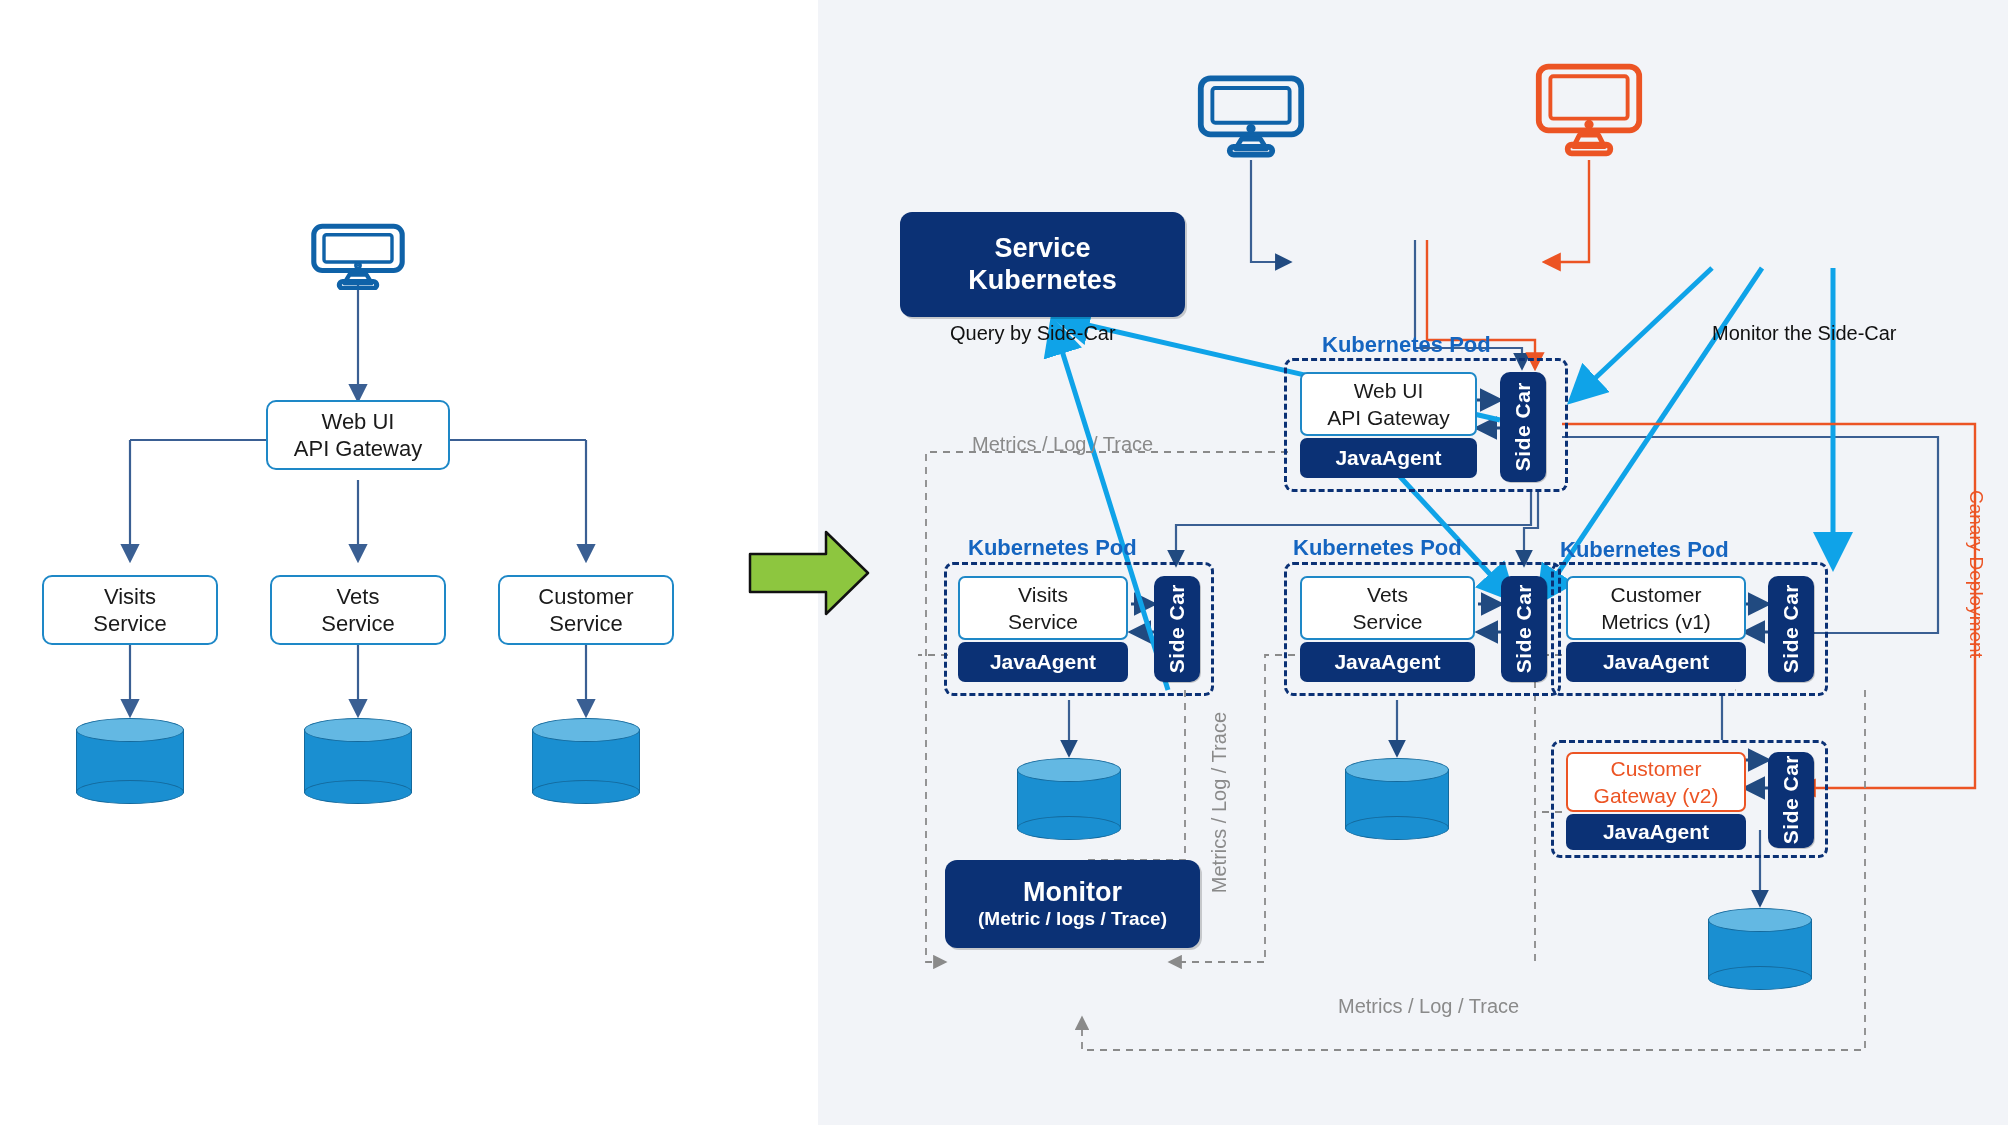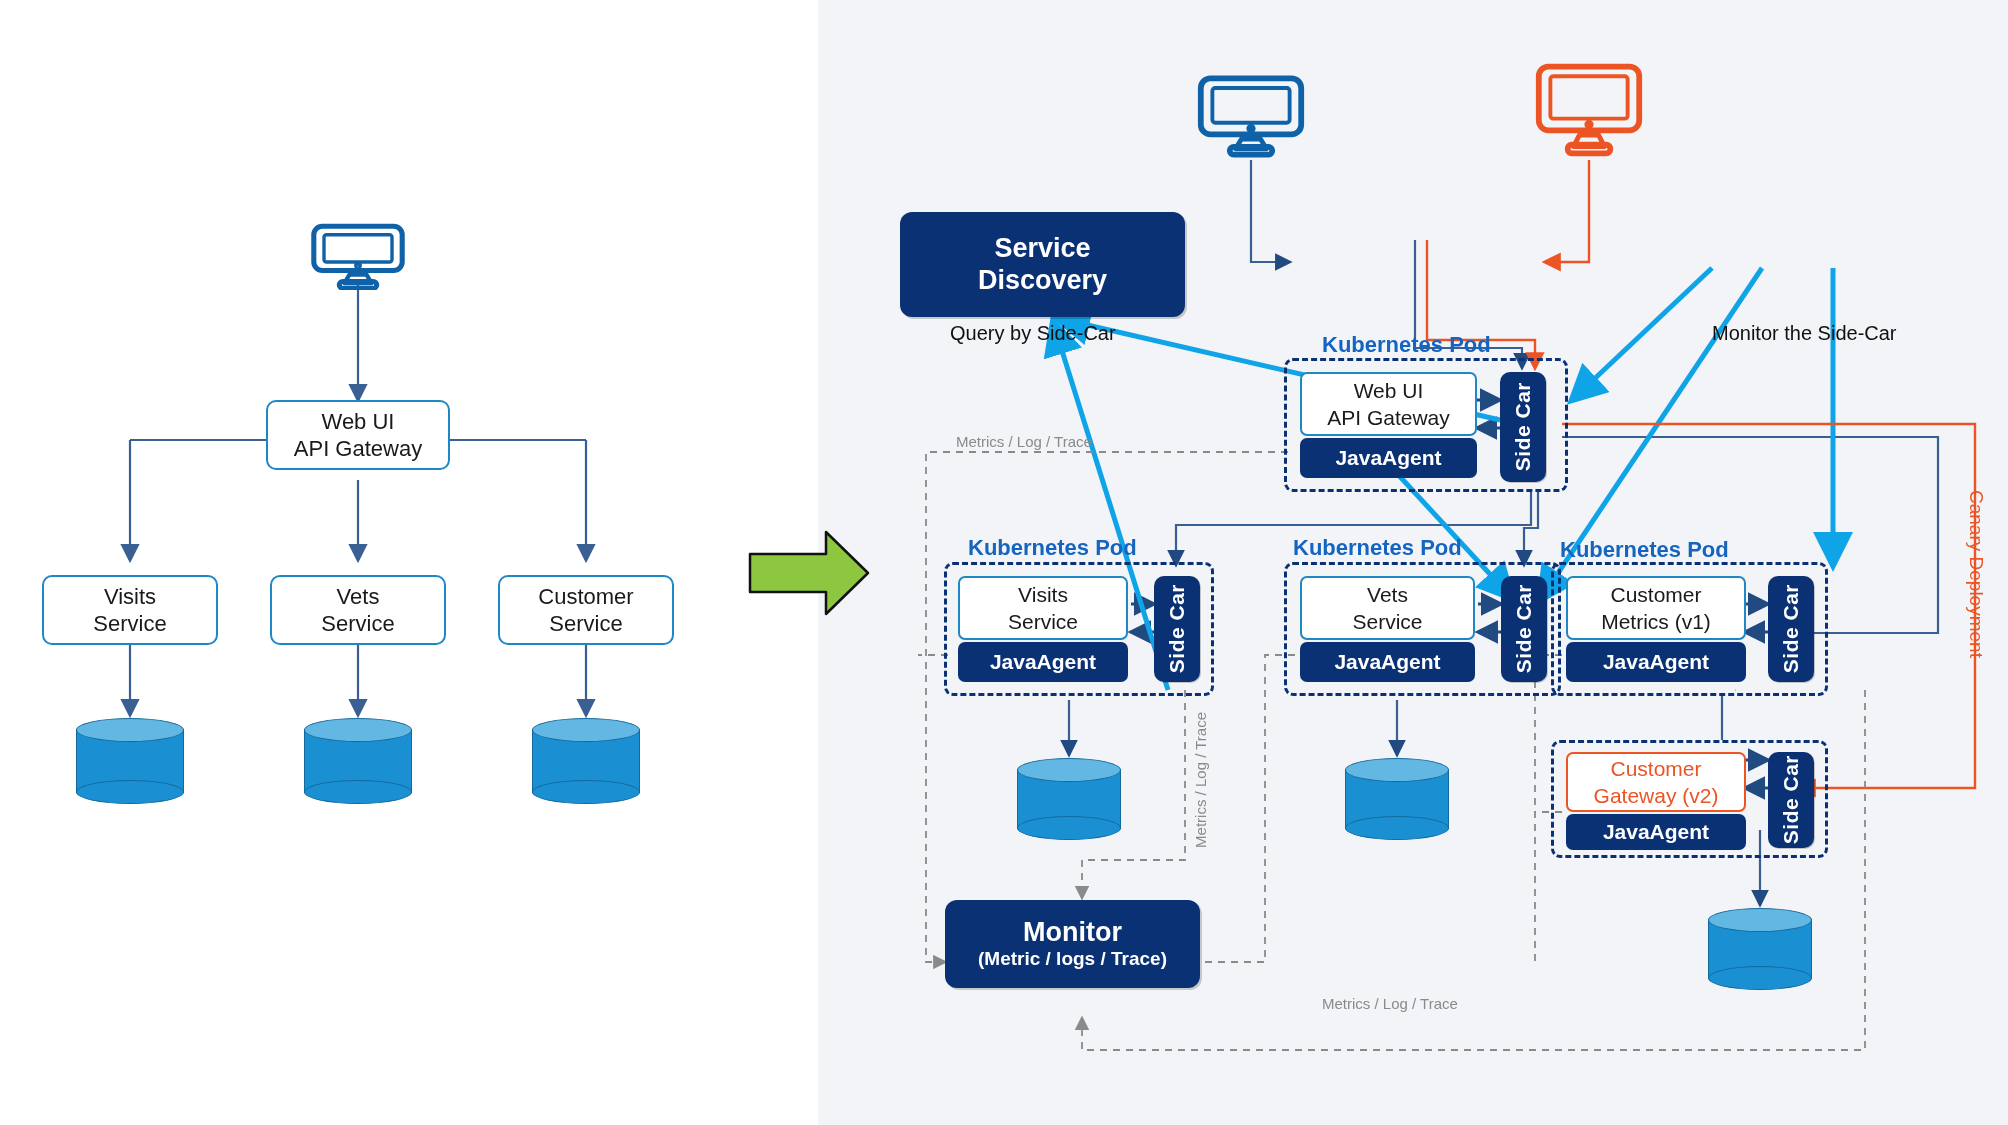--- a/index.html
+++ b/index.html
@@ -62,21 +62,21 @@
     position:absolute; background:#0b3175; border-radius:10px; color:#fff;
     font-weight:bold; font-size:21px;
     display:flex; align-items:center; justify-content:center;
     box-shadow:1px 1px 0 rgba(0,0,0,.2);
   }
   .sidecar span { writing-mode:vertical-rl; transform:rotate(180deg); letter-spacing:.5px; }
 
   
   .ann { position:absolute; white-space:nowrap; }
   .ann.black { color:#111; font-size:20px; }
-  .ann.grey  { color:#8a8a8a; font-size:15px; }
+  .ann.grey  { color:#8a8a8a; font-size:20px;margin-left:16px; }
   .ann.orange{ color:#ec5424; font-size:19px; }
   .vert-l { writing-mode:vertical-rl; transform:rotate(180deg); }
   .vert-r { writing-mode:vertical-rl; }
 
   
   .db { position:absolute; }
   .db .body {
     position:absolute; left:0; top:11px; width:100%; height:calc(100% - 22px);
     background:#1a8fd1; border-left:1.5px solid #14699c; border-right:1.5px solid #14699c;
   }
@@ -279,21 +279,21 @@
       <rect x="6" y="5" width="104" height="66" rx="10"></rect>
       <rect x="18" y="15" width="80" height="44" rx="3" stroke-width="4"></rect>
       <circle cx="58" cy="65" r="1.8" fill="#ec5424"></circle>
       <path d="M48,76 L68,76 L74,88 L42,88 Z" stroke-width="5" stroke-linejoin="round"></path>
       <rect x="36" y="86" width="44" height="9" rx="4"></rect>
     </svg>
   </div>
 
   <div class="node dbox" style="left:900px; top:212px; width:285px; height:105px;">
     <div class="t1">Service</div>
-    <div class="t1">Discovery</div>
+    <div class="t1">Kubernetes</div>
   </div>
 
 
 
   <div class="ann black" style="left:950px; top:322px;">Query by Side-Car</div>
   <div class="ann black" style="left:1712px; top:322px;">Monitor the Side-Car</div>
   <div class="ann grey" style="left:956px; top:433px;">Metrics / Log / Trace</div>
   <div class="ann grey vert-l" style="left:1192px; top:712px;">Metrics / Log / Trace</div>
   <div class="ann grey" style="left:1322px; top:995px;">Metrics / Log / Trace</div>
   <div class="ann orange vert-r" style="left:1965px; top:490px;">Canary Deployment</div>
@@ -355,21 +355,21 @@
     <div class="svc-top v2" style="height:60px;">
       <div>Customer</div>
       <div>Gateway (v2)</div>
     </div>
     <div class="agent" style="height:36px; margin-top:2px;">JavaAgent</div>
   </div>
   <div class="sidecar" style="left:1768px; top:752px; width:46px; height:96px;">
     <span>Side Car</span>
   </div>
 
-  <div class="node dbox" style="left:945px; top:900px; width:255px; height:88px;">
+  <div class="node dbox" style="left:945px; top:860px; width:255px; height:88px;">
     <div class="t1">Monitor</div>
     <div class="t2">(Metric / logs / Trace)</div>
   </div>
 
   <div class="db" style="left:1017px; top:758px; width:104px; height:82px;">
     <div class="body"></div>
       <div class="bot"></div>
       <div class="top"></div>
   </div>
   <div class="db" style="left:1345px; top:758px; width:104px; height:82px;">

